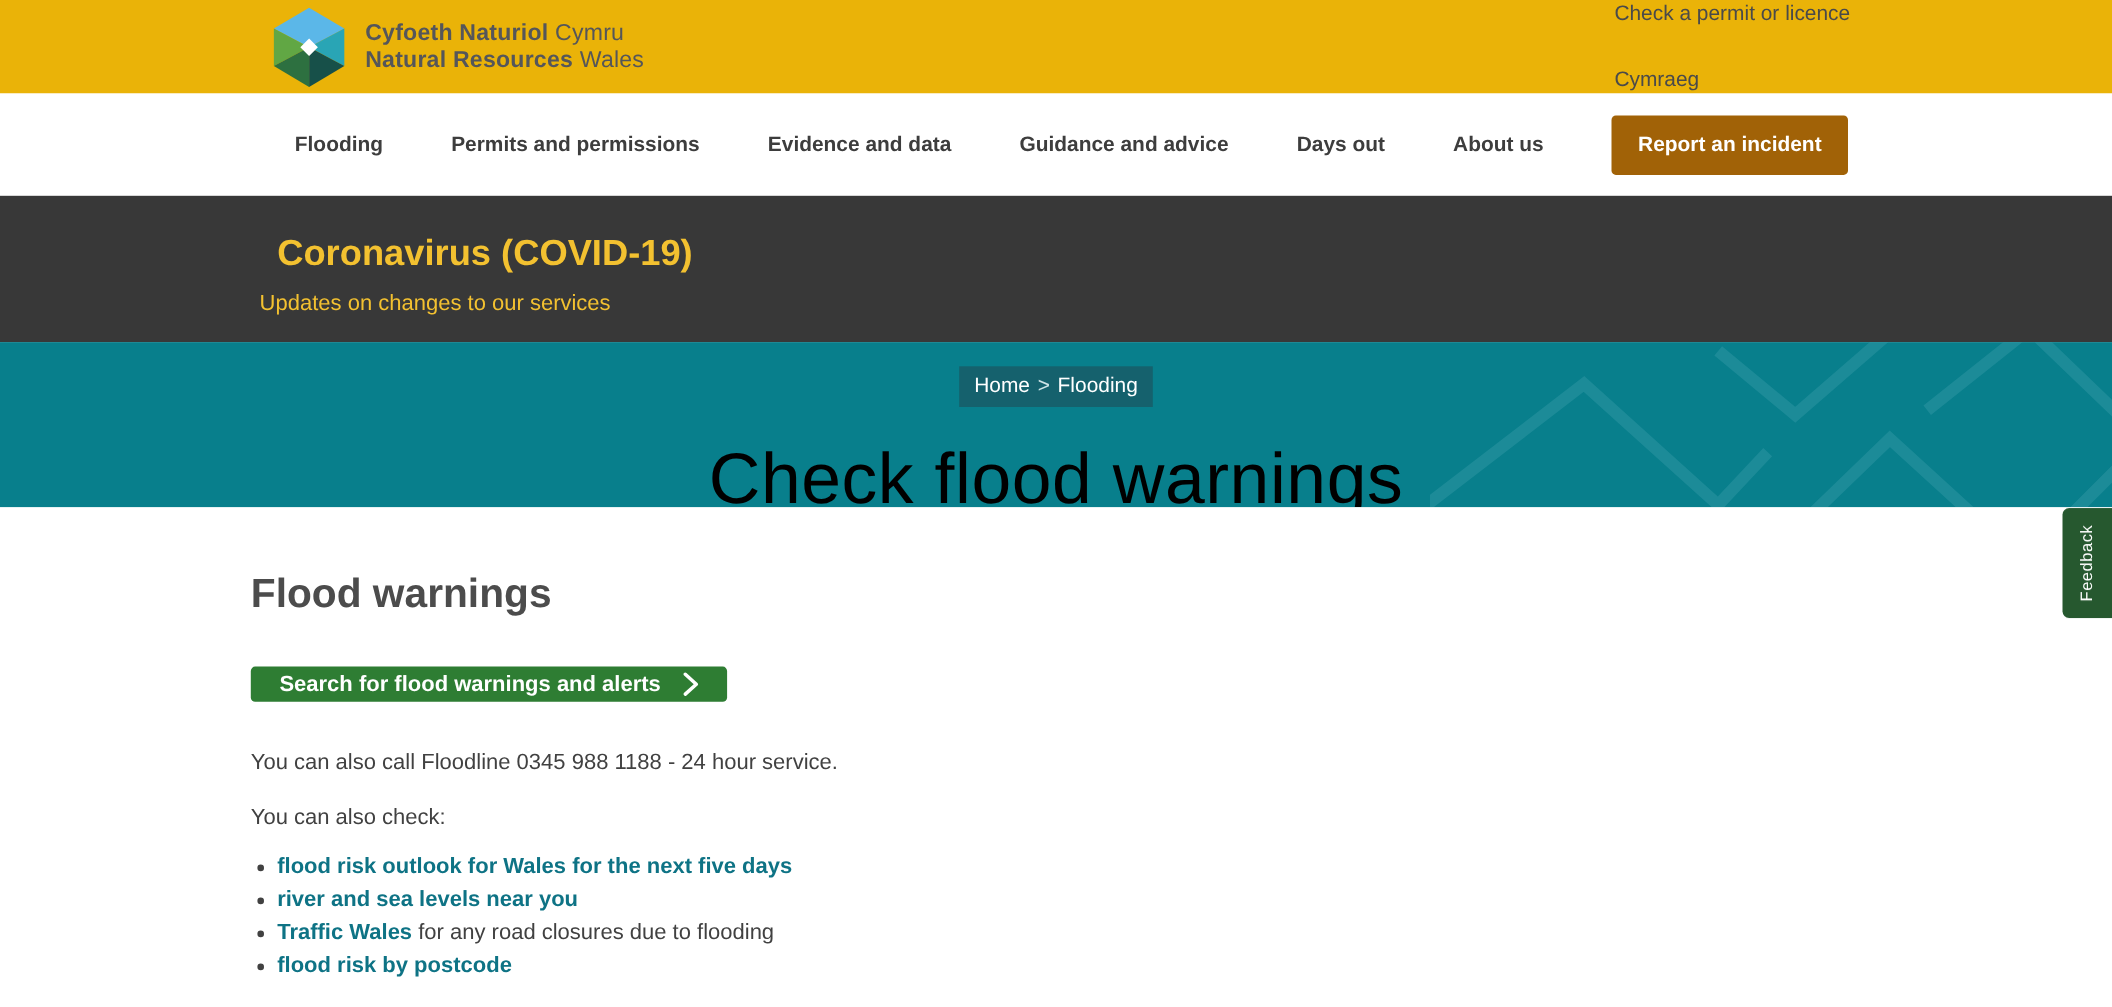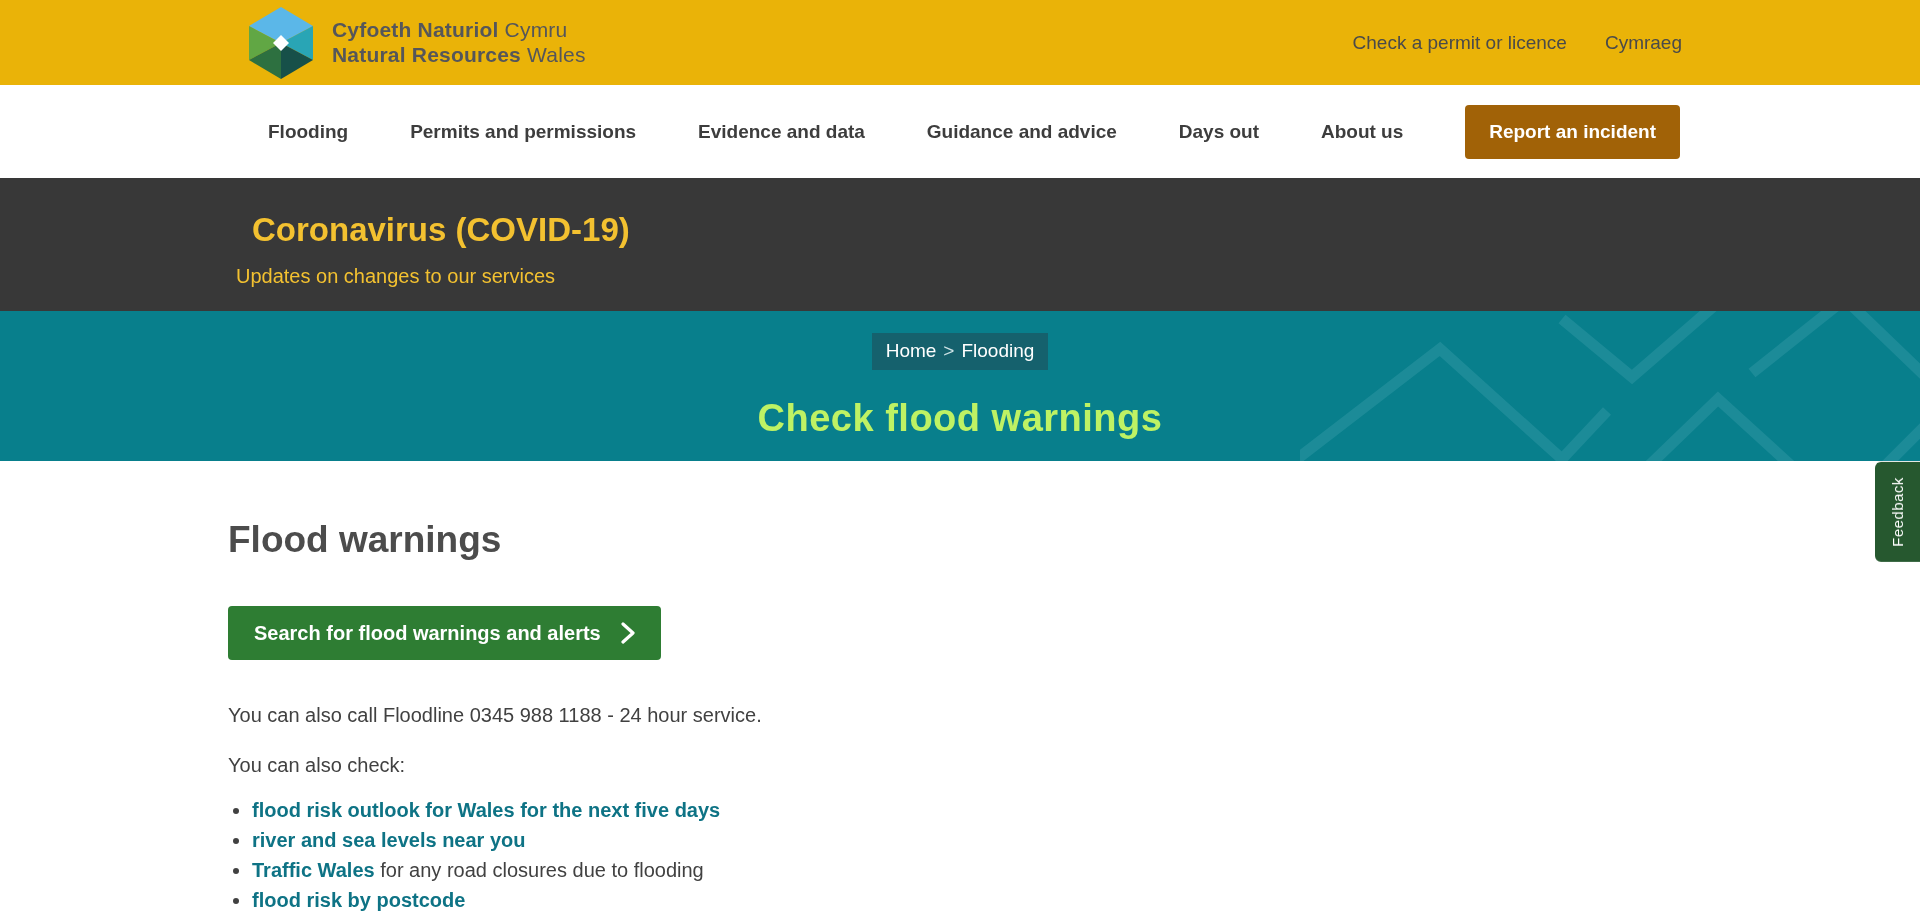--- a/index.html
+++ b/index.html
@@ -24,21 +24,21 @@
   .search-input {
     width: 620px; height: 53px; border: 1px solid #b9b9b9; border-right: none;
     padding: 0 18px; font-size: 19px; font-family: "Liberation Sans", sans-serif;
     color: #414141; outline: none;
   }
   .search-input::placeholder { color: #8b8b8b; }
   .search-btn {
     width: 57px; height: 53px; background: #3f3f3e; border: none; cursor: pointer;
     display: flex; align-items: center; justify-content: center;
   }
-  .header-links { margin-left: auto; display: flex; gap: 38px; padding-right: 10px; }
+  .header-links { margin-left: auto; display: flex; gap: 38px; padding-right: 10px; flex-direction: column; }
   .header-link { font-size: 19px; color: #4a4a4a; text-decoration: none; cursor: pointer; }
 
   
   .main-nav { background: #ffffff; height: 93px; }
   .main-nav .container { display: flex; align-items: center; justify-content: space-between; height: 100%; padding: 0 12px 0 40px; }
   .nav-item { font-size: 19px; font-weight: 700; color: #3d3d3d; text-decoration: none; cursor: pointer; }
   .report-btn {
     background: #a16207; color: #fff; font-size: 19px; font-weight: 700;
     border: none; border-radius: 4px; padding: 16px 24px; cursor: pointer;
     font-family: "Liberation Sans", sans-serif;
@@ -53,29 +53,29 @@
   
   .hero { background: #087f8c; height: 150px; position: relative; overflow: hidden; text-align: center; }
   .hero .container { position: relative; z-index: 2; padding-left: 0; }
   .hero-pattern { position: absolute; right: 0; top: 0; height: 195px; z-index: 1; }
   .breadcrumb {
     display: inline-block; background: #15616d; color: #fff; font-size: 19px;
     padding: 7px 14px 8px 14px; margin-top: 22px;
   }
   .breadcrumb a { color: #fff; text-decoration: none; cursor: pointer; }
   .breadcrumb .sep { margin: 0 7px; color: #cfe4e7; }
-  .hero-title { color: #bef264; font-size: 38px; font-weight: 700; margin: 27px 0 0 0; letter-spacing: .5px; }
+  .hero-title { color: #000000; font-size: 65px; font-weight: 400; margin: 27px 0 0 0; letter-spacing: .5px; }
 
   
   .main-content { padding: 58px 0 40px 0; }
   .section-heading { color: #4c4c4c; font-size: 37px; font-weight: 700; margin: 0; }
   .cta-btn {
     display: inline-flex; align-items: center; gap: 20px; margin-top: 45px;
     background: #2e7d33; color: #fff; font-size: 20px; font-weight: 700;
-    border: none; border-radius: 4px; padding: 15px 26px; cursor: pointer;
+    border: none; border-radius: 4px; padding: 4px 26px; cursor: pointer;
     font-family: "Liberation Sans", sans-serif;
   }
   .body-text { font-size: 20px; color: #414141; margin: 0; }
   .floodline-text { margin-top: 44px; }
   .check-intro { margin-top: 27px; }
   .check-list { margin: 22px 0 0 0; padding-left: 24px; }
   .check-list li { font-size: 20px; margin: 7px 0; color: #414141; }
   .check-list li::marker { color: #414141; }
   .check-list a { color: #0e7385; font-weight: 700; text-decoration: none; cursor: pointer; }
 

